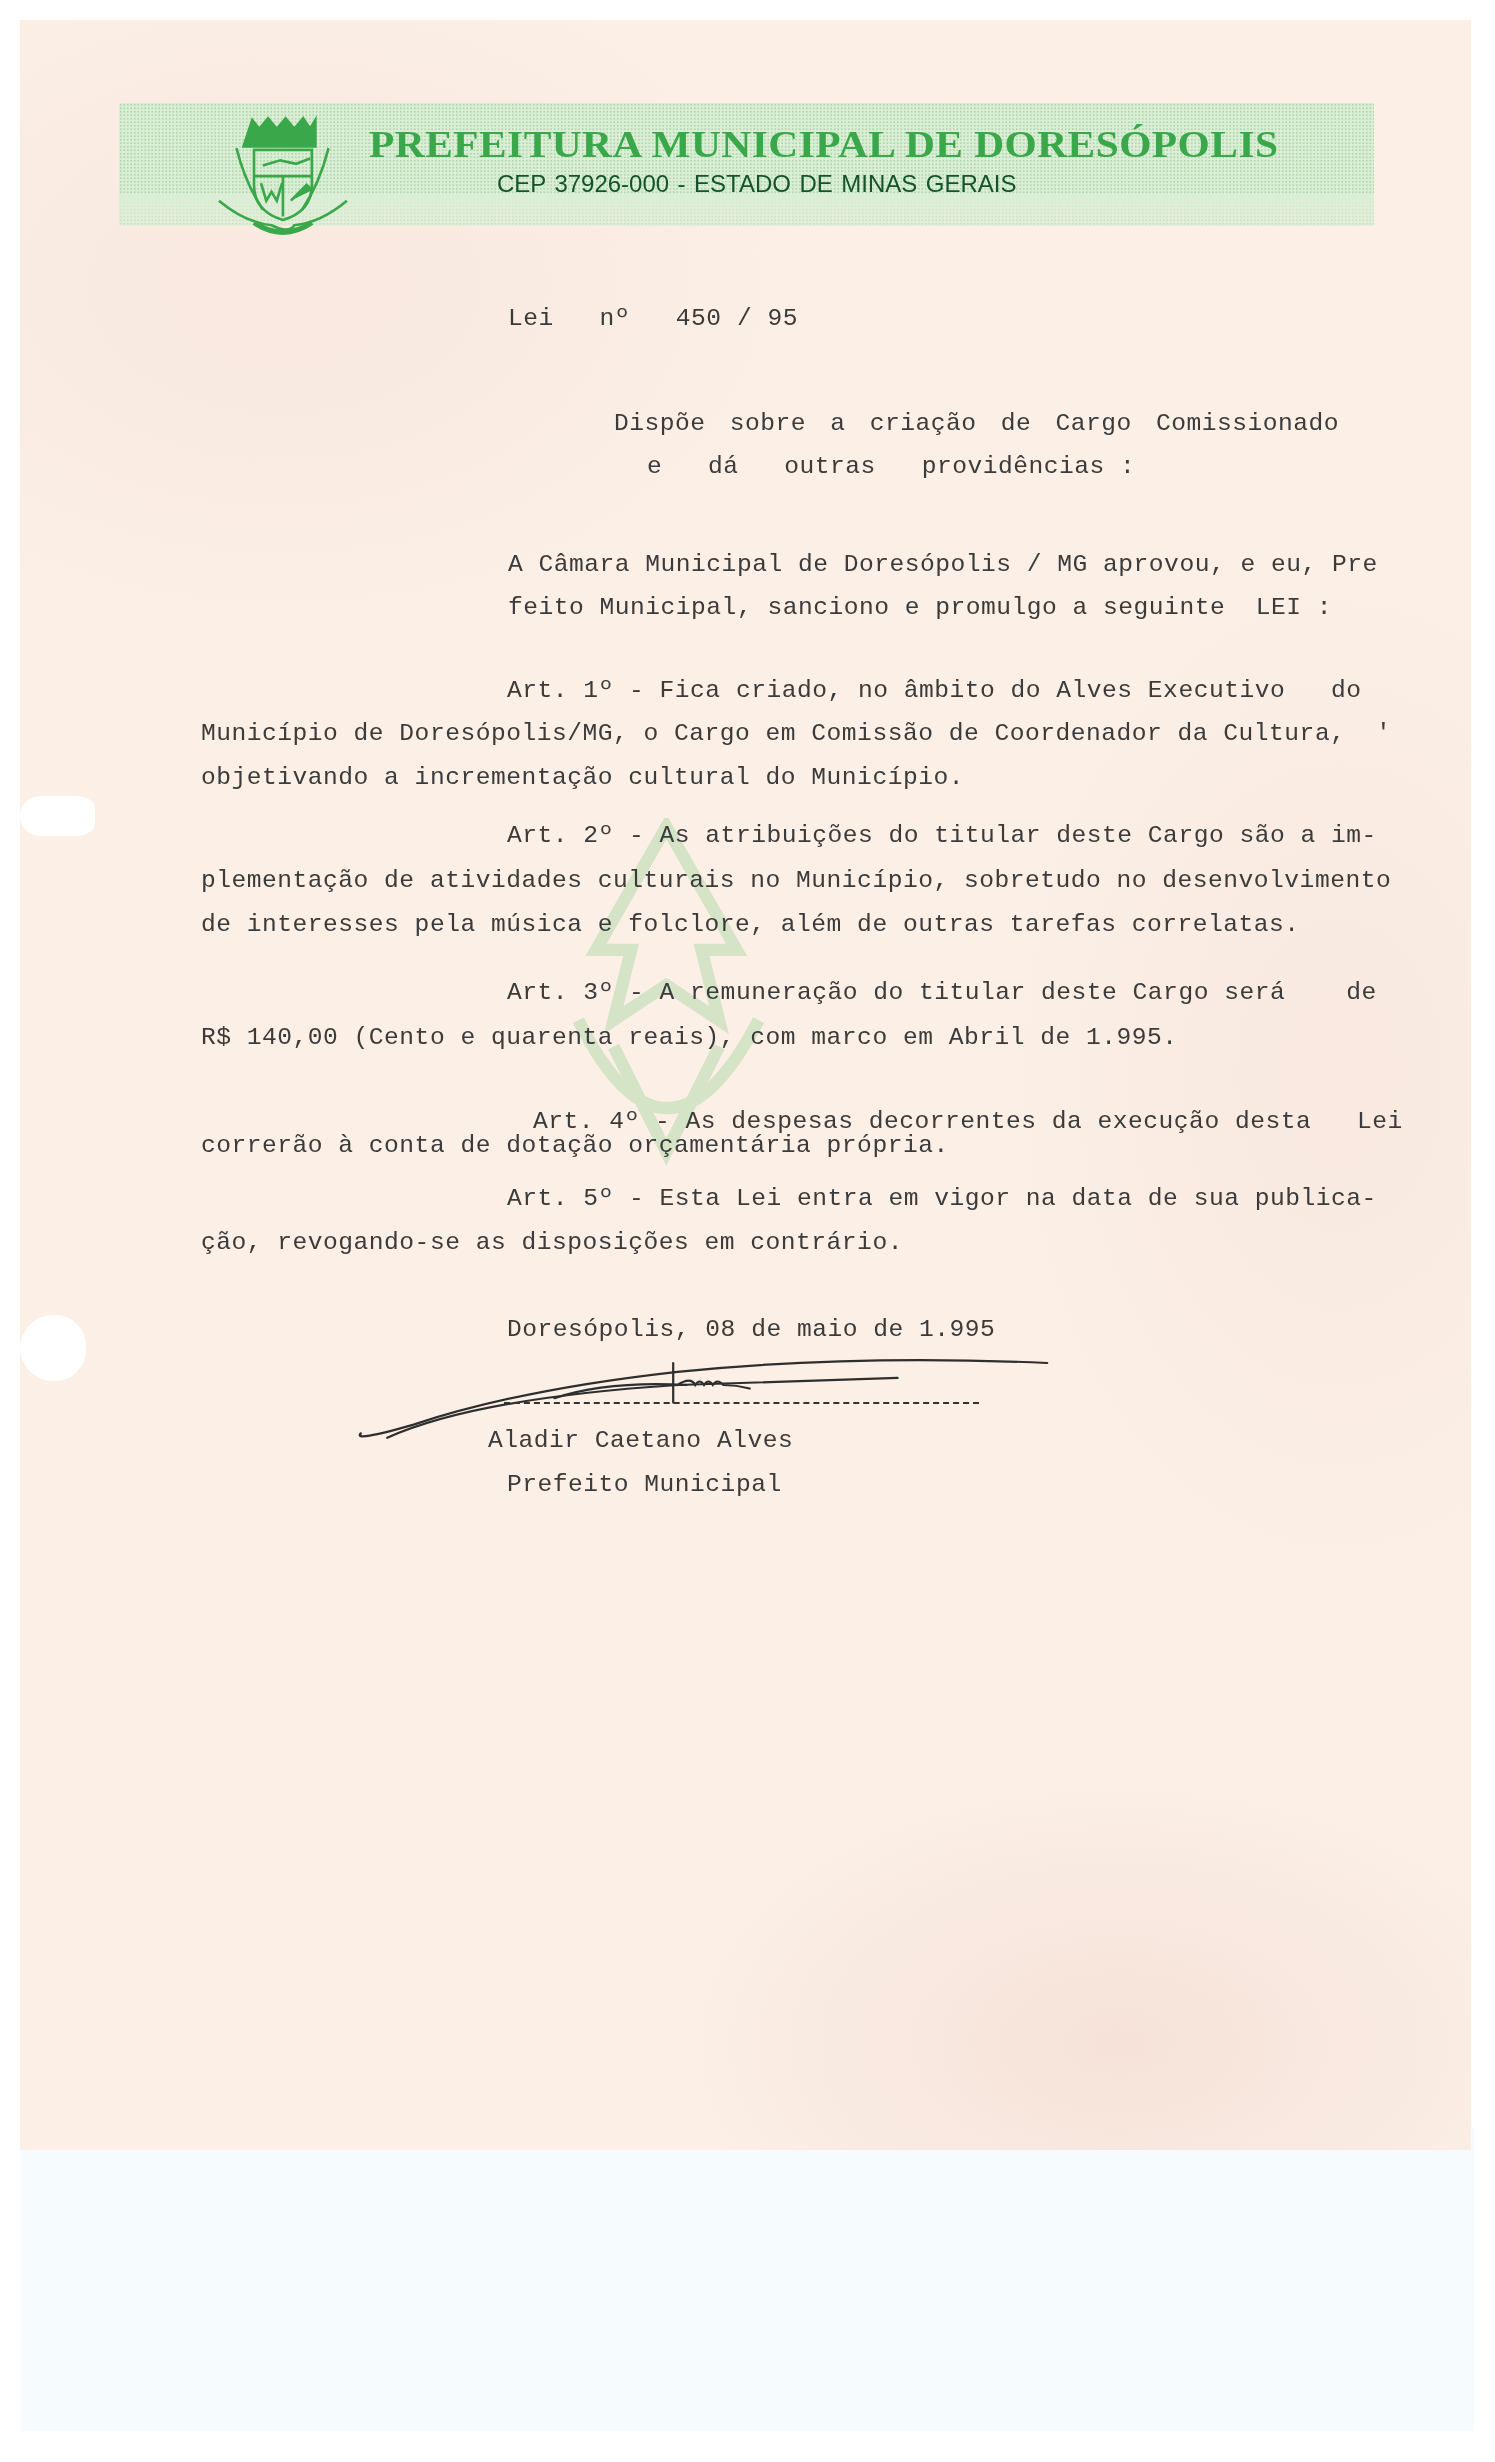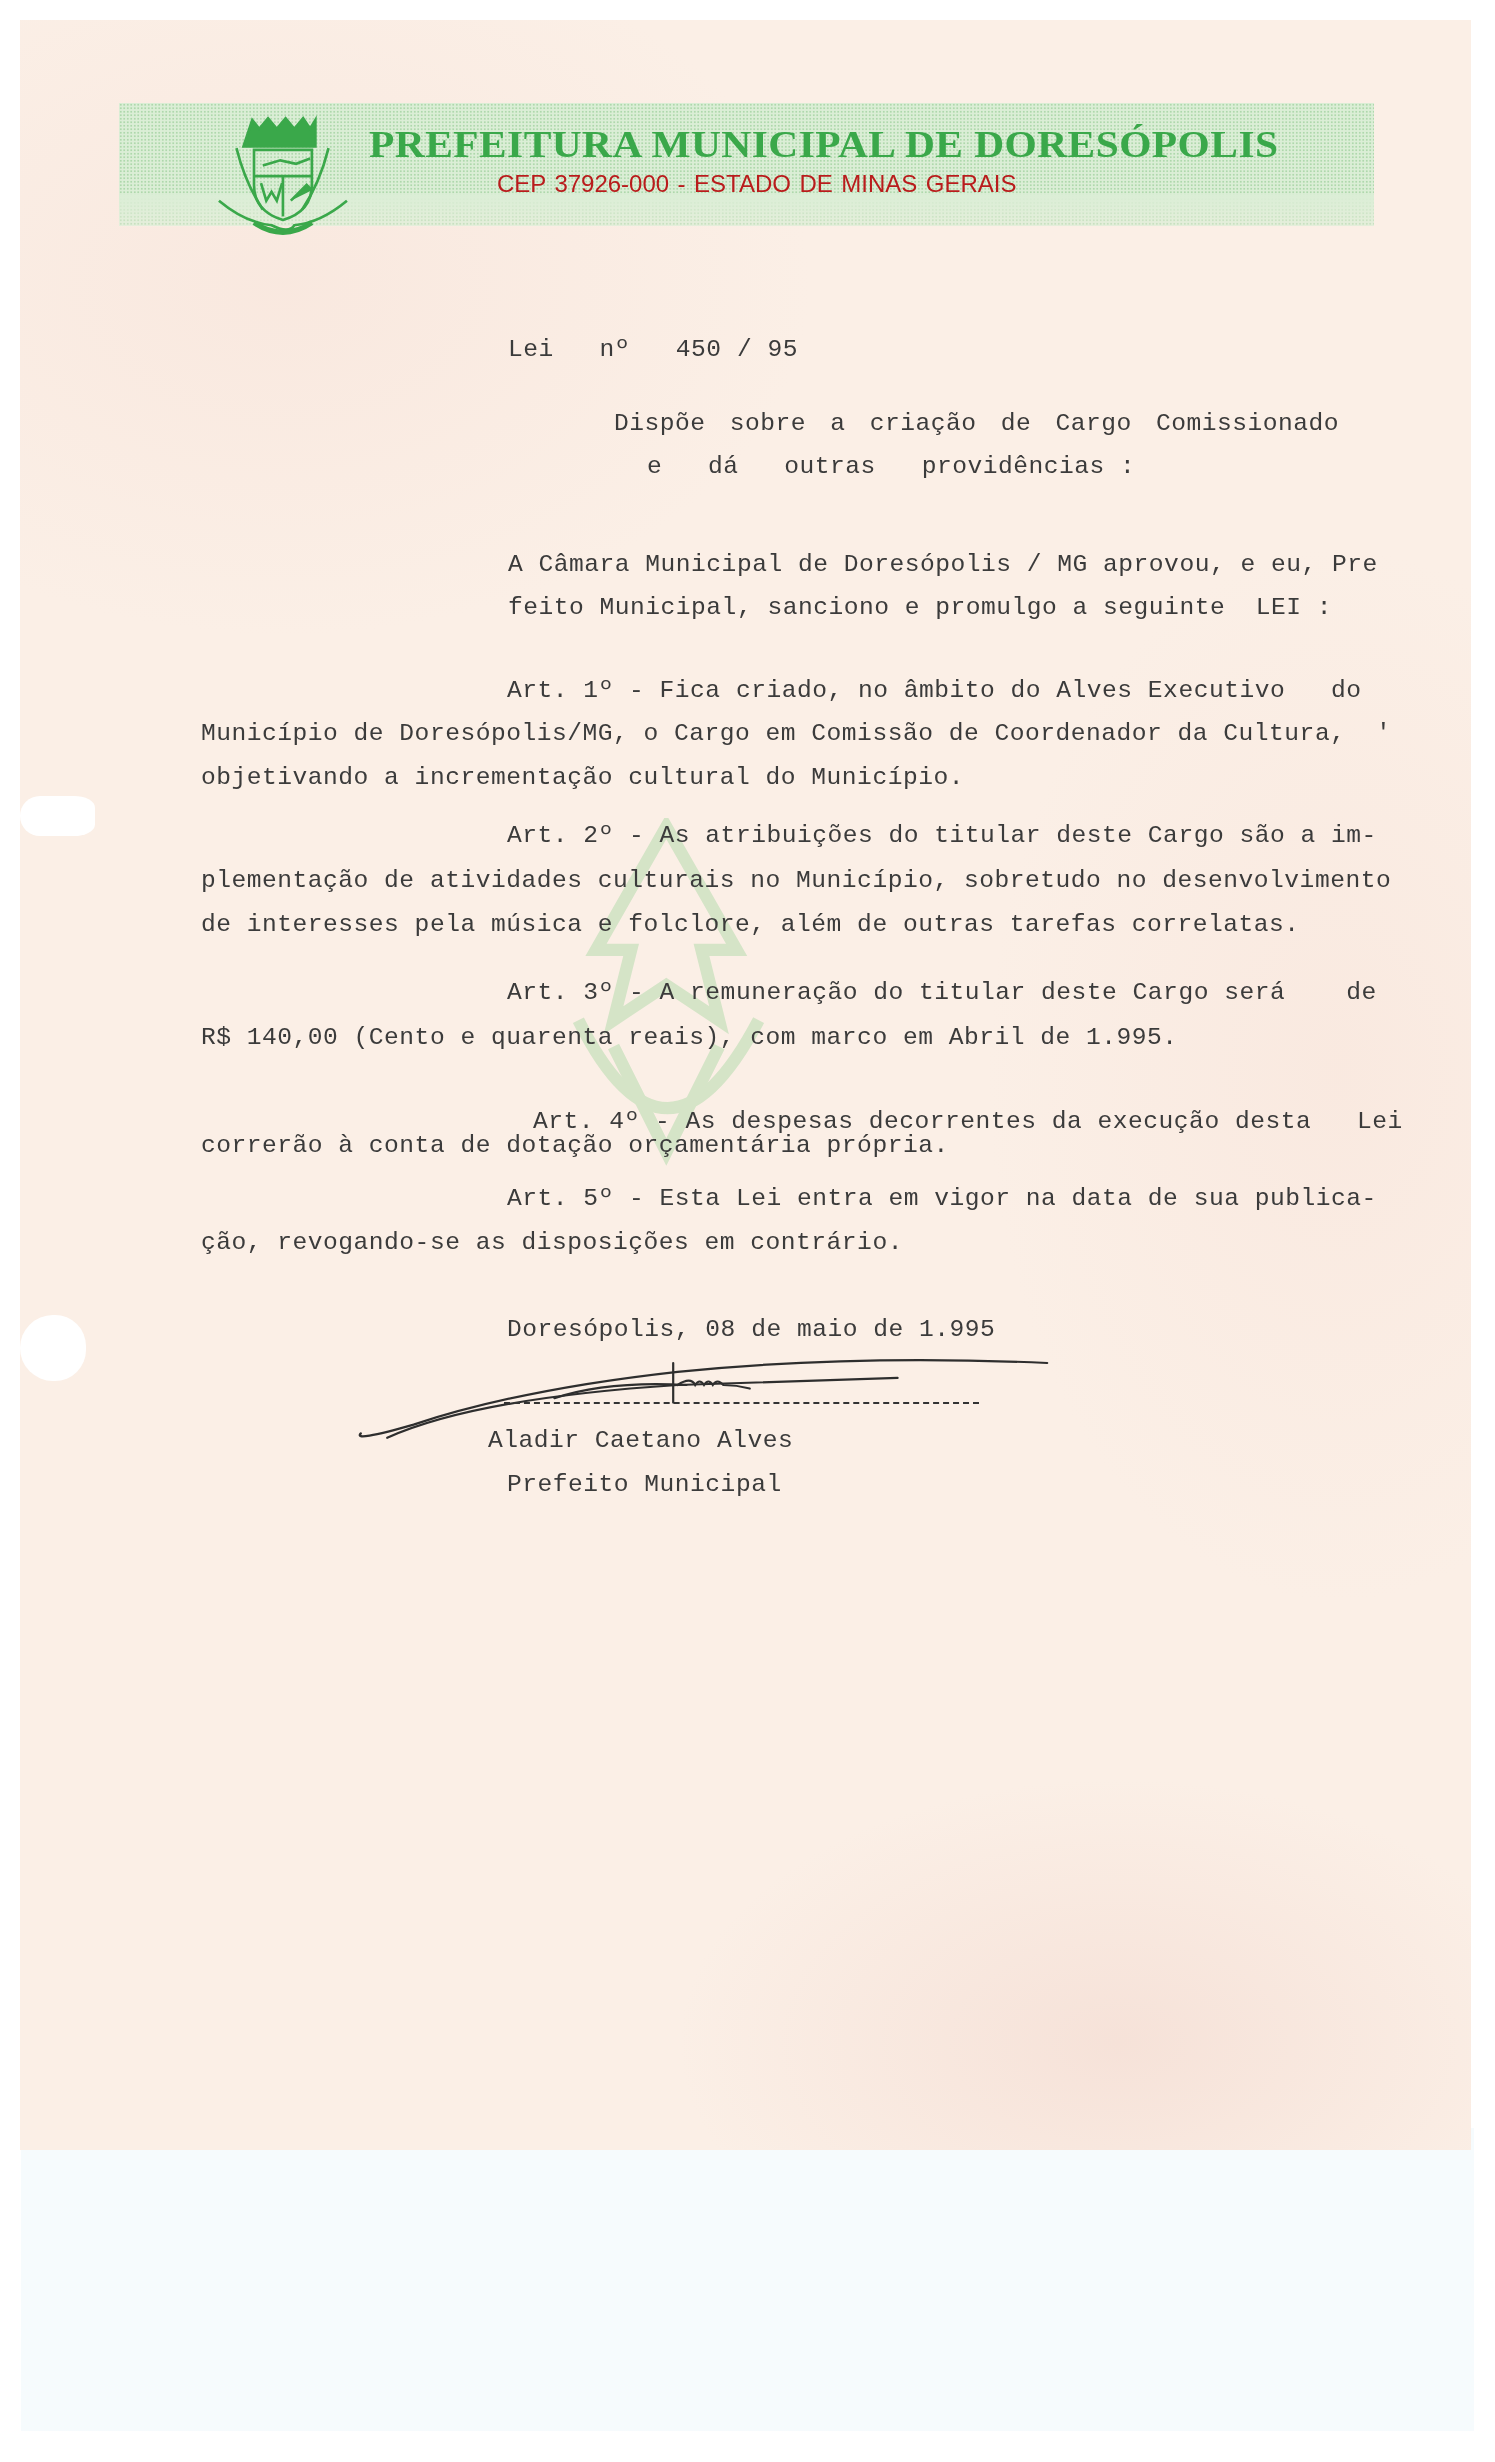--- a/index.html
+++ b/index.html
@@ -35,21 +35,21 @@
   }
   .emblem { position:absolute; left:210px; top:113px; width:145px; height:128px; }
   .title {
     position:absolute; left:369px; top:123px; width:950px;
     font-family:"Liberation Serif", serif; font-weight:bold;
     font-size:37px; color:#3aa84a; letter-spacing:0.4px; white-space:nowrap;
     transform:scaleX(1.12); transform-origin:left center;
   }
   .subtitle {
     position:absolute; left:497px; top:170px;
-    font-family:"Liberation Sans", sans-serif; font-size:24px; color:#b91c1c;
+    font-family:"Liberation Sans", sans-serif; font-size:24px; color:#14532d;
     white-space:nowrap; word-spacing:1.8px;
   }
   .watermark { position:absolute; left:543px; top:818px; width:251px; height:378px; opacity:0.35; }
   .txt {
     position:absolute; font-size:24.6px; color:#3b3b3b; white-space:pre;
     letter-spacing:0.5px;
   }
   .just { white-space:nowrap; text-align:justify; text-align-last:justify; }
   .sign-line {
     position:absolute; left:504px; top:1402px; width:475px; height:0;
@@ -90,21 +90,21 @@
 <div class="subtitle">CEP 37926-000  -  ESTADO DE MINAS GERAIS</div>
 
 <svg class="watermark" viewBox="0 0 285 430">
   <g fill="none" stroke="#8fd08f" stroke-width="14">
     <path d="M140 10 l-80 140 l40 0 l-20 80 l60 -40 l60 40 l-20 -80 l40 0 z"></path>
     <path d="M40 230 q100 200 205 0"></path>
     <path d="M80 260 l60 120 l60 -120"></path>
   </g>
 </svg>
 
-<div class="txt" style="left:508px;top:305px;margin-top:31px;">Lei   nº   450 / 95</div>
+<div class="txt" style="left:508px;top:305px;">Lei   nº   450 / 95</div>
 
 <div class="txt just" style="left:614px;top:410px;width:725px;">Dispõe   sobre   a   criação   de   Cargo   Comissionado</div>
 <div class="txt" style="left:614px;top:453px;margin-left:33px;">e   dá   outras   providências :</div>
 
 <div class="txt" style="left:508px;top:551px;">A Câmara Municipal de Doresópolis / MG aprovou, e eu, Pre</div>
 <div class="txt" style="left:508px;top:594px;">feito Municipal, sanciono e promulgo a seguinte  LEI :</div>
 
 <div class="txt" style="left:507px;top:677px;">Art. 1º - Fica criado, no âmbito do Alves Executivo   do</div>
 <div class="txt" style="left:201px;top:720px;">Município de Doresópolis/MG, o Cargo em Comissão de Coordenador da Cultura,  '</div>
 <div class="txt" style="left:201px;top:764px;">objetivando a incrementação cultural do Município.</div>

